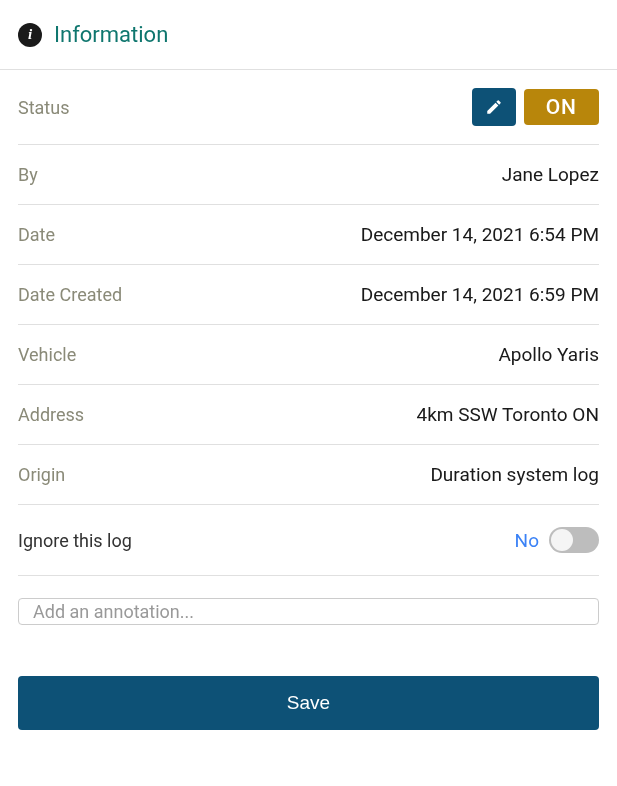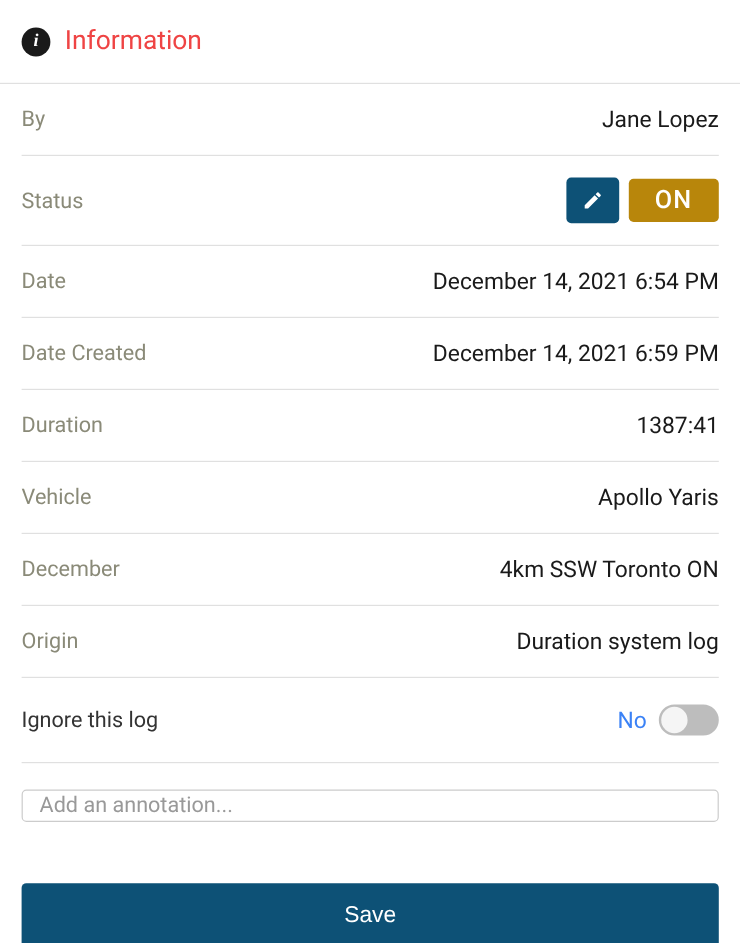--- a/index.html
+++ b/index.html
@@ -29,21 +29,21 @@
       display: flex;
       align-items: center;
       justify-content: center;
       font-family: Georgia, serif;
       font-weight: bold;
       font-style: italic;
       font-size: 15px;
     }
     .header-title {
       font-size: 22px;
-      color: #ef4444;
+      color: #0f766e;
       font-weight: 400;
       text-align: center;
     }
     .content {
       padding: 0 18px;
     }
     .row {
       display: flex;
       justify-content: space-between;
       align-items: center;
@@ -161,60 +161,56 @@
   </style>
 </head>
 <body>
 
 <div class="header">
   <div class="info-icon">i</div>
   <div class="header-title">Information</div>
 </div>
 
 <div class="content">
-
-  <div class="row">
-    <div class="row-label">By</div>
-    <div class="row-value">Jane Lopez</div>
-  </div>
 
   <div class="row">
     <div class="row-label">Status</div>
     <div class="status-controls">
       <button class="edit-btn">
         <svg viewBox="0 0 24 24">
           <path d="M3 17.25V21h3.75L17.81 9.94l-3.75-3.75L3 17.25zM20.71 7.04c.39-.39.39-1.02 0-1.41l-2.34-2.34a.9959.9959 0 0 0-1.41 0l-1.83 1.83 3.75 3.75 1.83-1.83z"></path>
         </svg>
       </button>
       <div class="status-badge">ON</div>
     </div>
   </div>
 
   <div class="row">
+    <div class="row-label">By</div>
+    <div class="row-value">Jane Lopez</div>
+  </div>
+
+  <div class="row">
     <div class="row-label">Date</div>
     <div class="row-value">December 14, 2021 6:54 PM</div>
   </div>
 
   <div class="row">
     <div class="row-label">Date Created</div>
     <div class="row-value">December 14, 2021 6:59 PM</div>
   </div>
 
-  <div class="row">
-    <div class="row-label">Duration</div>
-    <div class="row-value">1387:41</div>
-  </div>
 
   <div class="row">
     <div class="row-label">Vehicle</div>
     <div class="row-value">Apollo Yaris</div>
   </div>
 
   <div class="row">
-    <div class="row-label">December</div>
+    <div class="row-label">Address</div>
     <div class="row-value">4km SSW Toronto ON</div>
   </div>
 
   <div class="row">
     <div class="row-label">Origin</div>
     <div class="row-value">Duration system log</div>
   </div>
 
   <div class="toggle-row">
     <div class="row-label-dark">Ignore this log</div>

